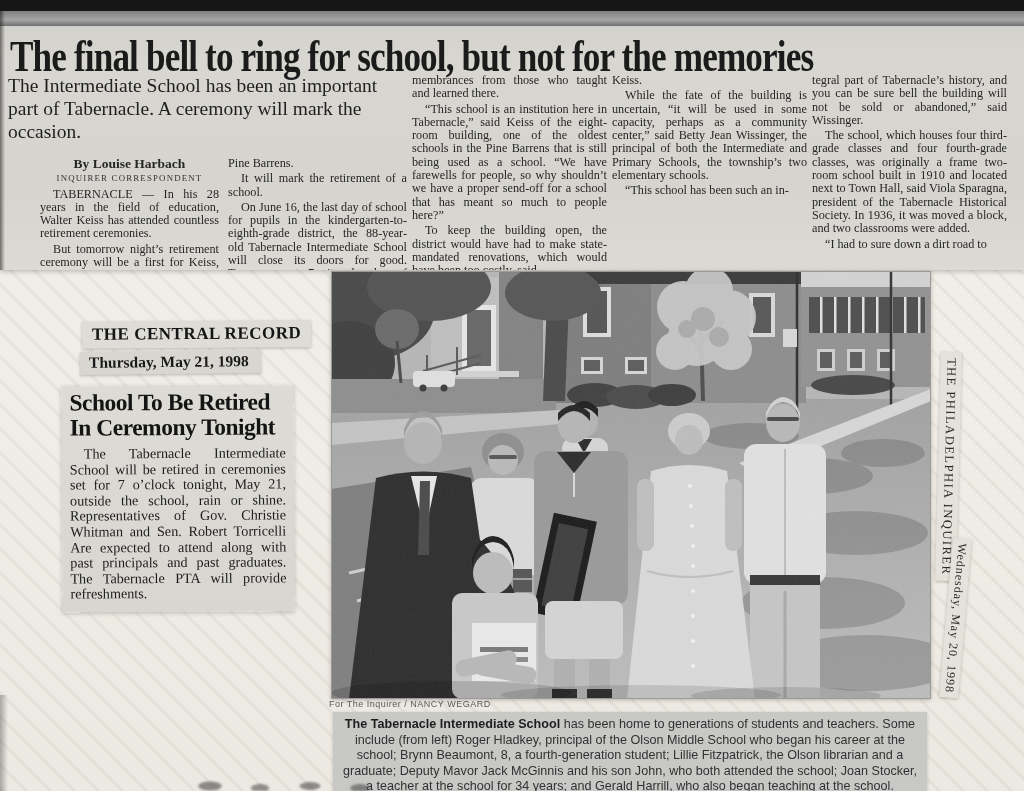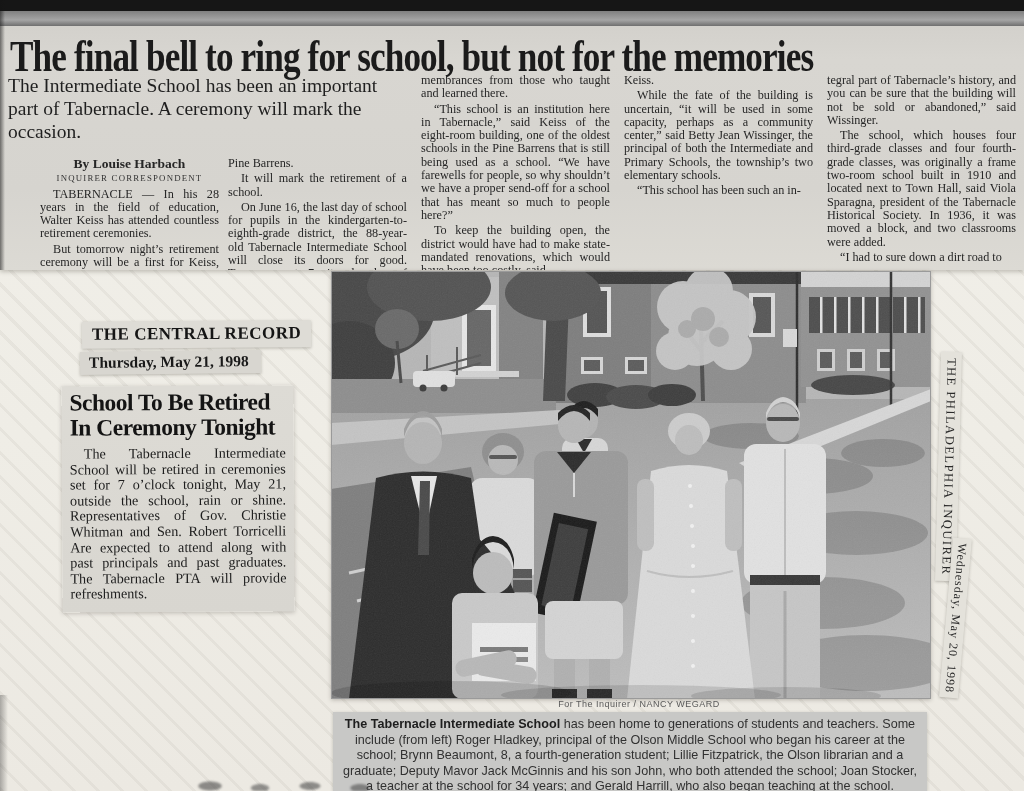--- a/index.html
+++ b/index.html
@@ -15,21 +15,21 @@
     background:linear-gradient(180deg,#cfcdc8 0%,#d8d6d1 22%,#d6d4cf 70%,#dcdad4 100%);
     box-shadow:0 2px 4px rgba(60,55,45,0.25);}
   .scan-bar-black{position:absolute;left:0;top:0;width:1024px;height:11px;background:#161616;}
   .scan-bar-gray{position:absolute;left:0;top:11px;width:1024px;height:15px;
     background:linear-gradient(180deg,#808080,#a5a5a5 60%,#6f6f6f);}
   .left-edge{position:absolute;left:0;top:0;width:5px;height:270px;
     background:linear-gradient(90deg,rgba(20,20,20,0.55),rgba(20,20,20,0));}
   .headline{position:absolute;left:10px;top:30px;width:1010px;white-space:nowrap;
     font-weight:bold;font-size:40px;letter-spacing:-1px;color:#1b1b1b;
     transform:scale(0.88,1.12);transform-origin:left top;}
-  .article-zone{position:absolute;left:8px;top:74px;width:1008px;display:flex;gap:14px;}
+  .article-zone{position:absolute;left:8px;top:74px;width:1008px;display:flex;gap:5px;}
   .col{width:195px;font-size:12.2px;line-height:13.3px;text-align:justify;color:#262626;}
   .col p{margin:0 0 2px 0;}
   .col p.indent{text-indent:13px;}
   .left-pair{width:399px;}
   .subhead{font-size:19.5px;line-height:23px;color:#1f1f1f;margin:0 0 14px 0;width:399px;}
   .pair-cols{display:flex;gap:9px;margin-left:32px;}
   .byline{font-weight:bold;font-size:13.5px;text-align:center;margin:2px 0 0 0;}
   .byline-role{font-size:8.8px;letter-spacing:1.2px;text-align:center;margin:0 0 5px 0;color:#333;}
 
   
@@ -41,21 +41,21 @@
     box-shadow:0 1px 3px rgba(60,55,45,0.3);transform:rotate(-0.6deg);}
   .cr-article{position:absolute;left:62px;top:386px;width:216px;background:linear-gradient(180deg,#dddbd5,#d8d6d0);
     padding:4px 8px 10px 8px;box-shadow:0 1px 4px rgba(60,55,45,0.28);transform:rotate(-0.3deg);}
   .cr-headline{font-weight:bold;font-size:23.5px;line-height:25px;letter-spacing:-0.5px;color:#141414;margin:0 0 6px 0;}
   .cr-body{font-size:14.2px;line-height:15.6px;text-align:justify;text-indent:14px;margin:0;color:#1d1d1d;}
 
   
   .photo{position:absolute;left:331px;top:271px;width:600px;height:428px;
     box-shadow:0 1px 4px rgba(60,55,45,0.3);}
   .photo svg{display:block;}
-  .credit{position:absolute;left:340px;top:699px;width:598px;text-align:center;
+  .credit{position:absolute;left:329px;top:699px;width:598px;text-align:left;
     font-family:"Liberation Sans", sans-serif;font-size:9px;letter-spacing:0.5px;color:#5a5a5a;}
   .caption{position:absolute;left:333px;top:712px;width:594px;height:79px;overflow:hidden;
     background:#c8c8c6;padding:5px 9px;box-sizing:border-box;
     font-family:"Liberation Sans", sans-serif;font-size:12.6px;line-height:15.6px;color:#313131;
     text-align:center;box-shadow:0 1px 3px rgba(60,55,45,0.25);}
   .caption b{color:#1e1e1e;}
 
   
   .vert{position:absolute;writing-mode:vertical-rl;background:#e4e2db;color:#2a2a2a;
     box-shadow:0 1px 3px rgba(60,55,45,0.3);}
@@ -116,21 +116,21 @@
         </div>
       <div class="col">
           <div>
             <p class="">Keiss.</p>
             <p class="indent">While the fate of the building is uncertain, “it will be used in some capacity, perhaps as a community center,” said Betty Jean Wissinger, the principal of both the Intermediate and Primary Schools, the township’s two elementary schools.</p>
             <p class="indent">“This school has been such an in-</p>
           </div>
         </div>
       <div class="col">
           <div>
-            <p class="">tegral part of Tabernacle’s history, and you can be sure that the building will not be sold or abandoned,” said Wissinger.</p>
+            <p class="">tegral part of Tabernacle’s history, and you can be sure bell the building will not be sold or abandoned,” said Wissinger.</p>
             <p class="indent">The school, which houses four third-grade classes and four fourth-grade classes, was originally a frame two-room school built in 1910 and located next to Town Hall, said Viola Sparagna, president of the Tabernacle Historical Society. In 1936, it was moved a block, and two classrooms were added.</p>
             <p class="indent">“I had to sure down a dirt road to</p>
           </div>
         </div>
     </div>
   </div>
 
   <div class="cr-masthead">THE CENTRAL RECORD</div>
   <div class="cr-date">Thursday, May 21, 1998</div>
   <div class="cr-article">

